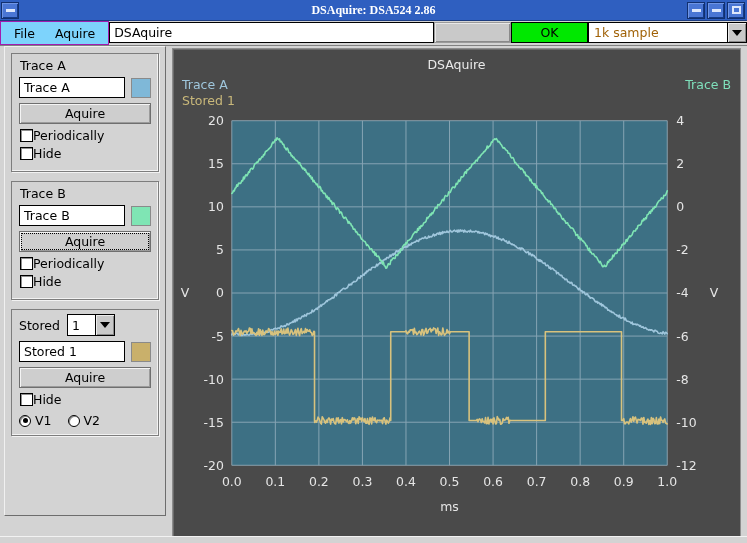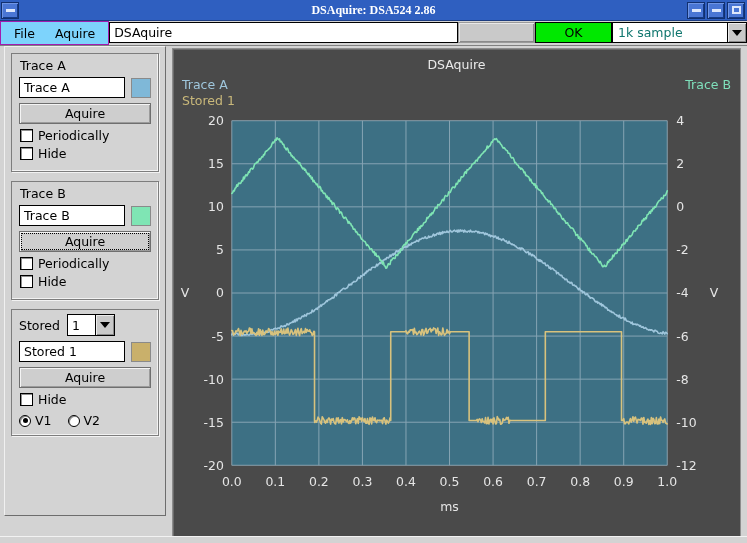--- a/index.html
+++ b/index.html
@@ -67,25 +67,25 @@
     margin:1px 0 2px 0;box-sizing:border-box;
   }
   .tool-ok{
     width:77px;flex:none;background:#00e800;
     border:1px solid #000;
     margin:1px 0 2px 0;
     display:flex;align-items:center;justify-content:center;
     font-size:12.5px;color:#000;box-sizing:border-box;cursor:pointer;
   }
   .tool-combo{
-    width:135px;flex:none;background:#ffffff;
+    width:159px;flex:none;background:#ffffff;
     border:1px solid #000;
     margin:1px 0 2px 0;
     display:flex;align-items:center;
-    font-size:12.5px;color:#0f766e;box-sizing:border-box;cursor:pointer;
+    font-size:12.5px;color:#a16207;box-sizing:border-box;cursor:pointer;
   }
   .tool-combo .cval{flex:1;padding-left:5px;}
   .combo-arrow{
     width:19px;height:100%;
     background:#c9c9c9;border-left:1px solid #000;
     display:flex;align-items:center;justify-content:center;
     box-shadow:inset 1px 1px 0 #ececec, inset -1px -1px 0 #8a8a8a;
     box-sizing:border-box;
   }
   .tri-down{
@@ -139,21 +139,21 @@
   }
   .btn{
     width:100%;height:21px;background:#cecece;
     border:1px solid #6f6f6f;
     box-shadow:inset 1px 1px 0 #f4f4f4, inset -1px -1px 0 #9b9b9b;
     display:flex;align-items:center;justify-content:center;
     font-size:12.5px;color:#000;cursor:pointer;box-sizing:border-box;
     margin-bottom:4px;
   }
   .btn.focused{outline:1px dotted #000;outline-offset:-3px;}
-  .chkrow{display:flex;align-items:center;gap:5px;margin:2px 0 3px 1px;cursor:pointer;}
+  .chkrow{display:flex;align-items:center;margin:2px 0 3px 1px;cursor:pointer;}
   .chkbox{
     width:13px;height:13px;background:#fff;border:1px solid #000;
     box-shadow:inset 1px 1px 0 #8f8f8f;flex:none;box-sizing:border-box;
   }
   .chklabel{font-size:12.5px;color:#000;}
   .stored-row{display:flex;align-items:center;gap:7px;margin-bottom:5px;}
   .stored-label{font-size:12.5px;color:#000;}
   .mini-combo{
     width:48px;height:22px;background:#fff;border:1px solid #000;
     display:flex;align-items:center;font-size:12.5px;box-sizing:border-box;cursor:pointer;

